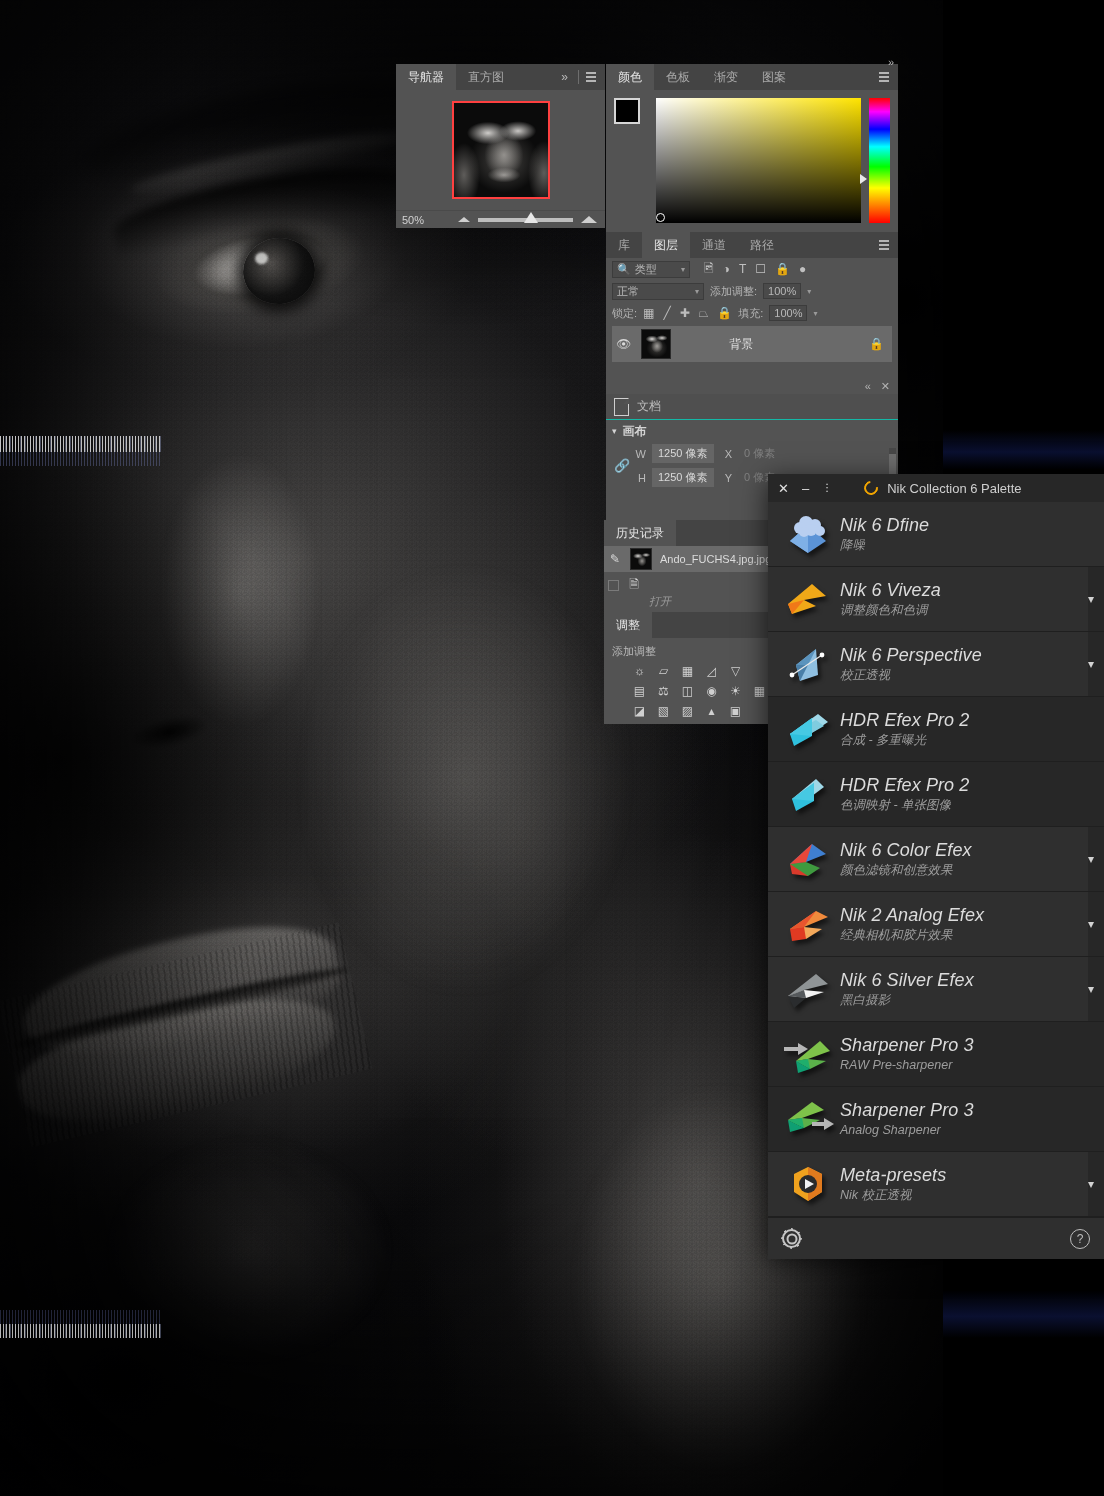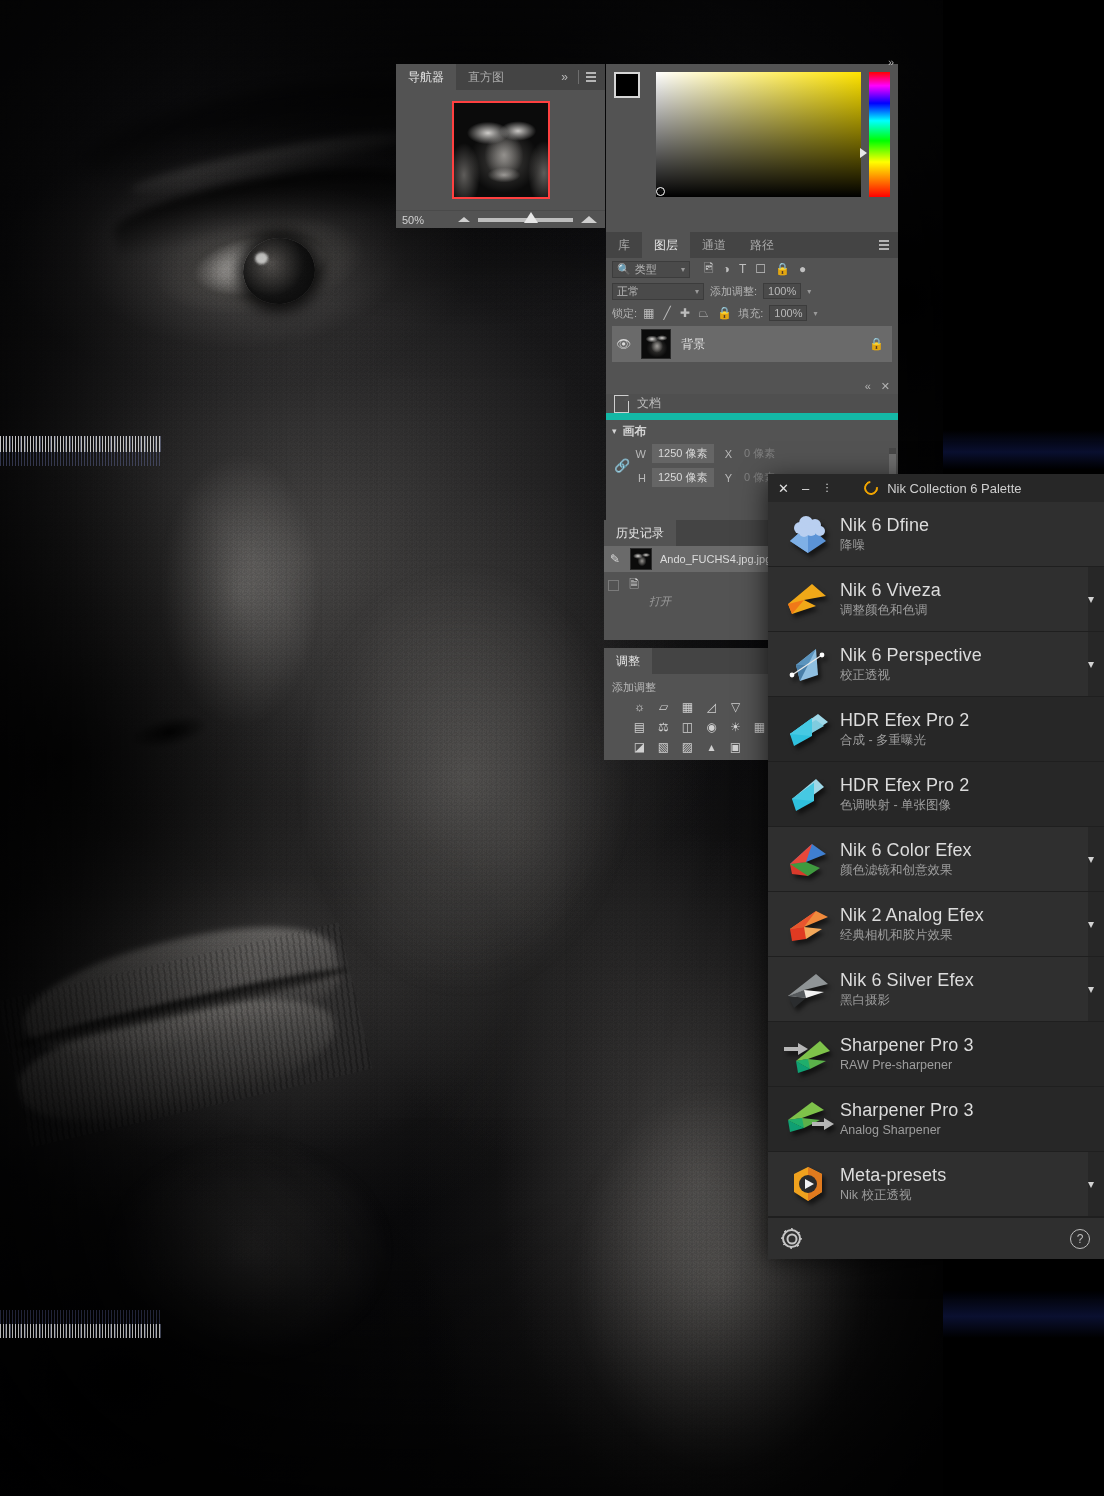--- a/index.html
+++ b/index.html
@@ -150,27 +150,27 @@
   .layer-item{display:flex;align-items:center;height:36px;margin:2px 6px 0 6px;background:#6a6a6a;padding:0 8px;gap:10px;}
   .layer-eye{color:#d8d8d8;font-size:12px;margin-left:-4px;}
   .layer-thumb{width:30px;height:30px;border:1px solid #2b2b2b;overflow:hidden;position:relative;background:#111;}
   .layer-thumb .tface{position:absolute;inset:0;
     background:
       radial-gradient(ellipse 9px 5px at 10px 9px,#dedcd9 0%, rgba(0,0,0,0) 70%),
       radial-gradient(ellipse 8px 4px at 20px 8px,#d6d4d1 0%, rgba(0,0,0,0) 70%),
       radial-gradient(ellipse 8px 9px at 15px 16px, rgba(185,182,178,.8) 0%, rgba(0,0,0,0) 75%),
       radial-gradient(ellipse 13px 12px at 15px 18px, rgba(120,117,113,.5) 0%, rgba(0,0,0,0) 80%),
       #0b0b0b;}
-  .layer-name{font-size:12px;color:#dcdcdc;}
+  .layer-name{font-size:12px;color:#dcdcdc;margin-left:48px;}
   .layer-lock{margin-left:auto;color:#cfcfcf;font-size:12px;}
 
   
   #propspanel{left:606px;top:378px;width:292px;height:142px;}
   .prop-head{height:16px;display:flex;justify-content:flex-end;align-items:center;gap:10px;padding-right:8px;background:#535353;color:#b3b3b3;font-size:11px;}
-  .prop-docrow{display:flex;align-items:center;gap:8px;height:26px;padding-left:8px;background:#4f4f4f;border-bottom:7px solid #14b8a6;}
+  .prop-docrow{display:flex;align-items:center;gap:8px;height:26px;padding-left:8px;background:#4f4f4f;border-bottom:1px solid #14b8a6;}
   .doc-ico{width:15px;height:18px;border:1.5px solid #cfcfcf;position:relative;}
   .doc-ico::after{content:"";position:absolute;right:-1px;top:-1px;border-left:6px solid transparent;border-bottom:6px solid #535353;}
   .prop-sec{display:flex;align-items:center;gap:6px;height:22px;padding-left:6px;color:#d4d4d4;font-size:12px;font-weight:bold;}
   .canvas-grid{display:flex;align-items:center;padding:2px 0 0 8px;gap:8px;}
   .link-ico{width:12px;height:24px;color:#bdbdbd;font-size:13px;display:flex;align-items:center;}
   .wh-col{display:flex;flex-direction:column;gap:5px;}
   .wh-line{display:flex;align-items:center;gap:6px;font-size:11px;color:#b9b9b9;}
   .wh-line .lab{width:12px;text-align:right;}
   .val-box{background:#656565;color:#d9d9d9;padding:2px 6px;font-size:11px;min-width:62px;}
   .val-box.dim{background:transparent;color:#808080;}
@@ -187,36 +187,36 @@
     background:
       radial-gradient(ellipse 7px 4px at 7px 7px,#dedcd9 0%, rgba(0,0,0,0) 70%),
       radial-gradient(ellipse 6px 3px at 15px 6px,#d6d4d1 0%, rgba(0,0,0,0) 70%),
       radial-gradient(ellipse 6px 7px at 11px 12px, rgba(185,182,178,.8) 0%, rgba(0,0,0,0) 75%),
       #0b0b0b;}
   .hist-label{font-size:11px;color:#dcdcdc;}
   .hist-label.it{font-style:italic;color:#9b9b9b;margin-top:33px;}
   .hist-chk{width:11px;height:11px;border:1px solid #7a7a7a;}
 
   
-  #adjpanel{left:604px;top:648px;width:170px;height:112px;}
+  #adjpanel{left:604px;top:612px;width:170px;height:112px;}
   .adj-title{font-size:11px;color:#b8b8b8;padding:6px 0 4px 8px;}
   .adj-rows{display:flex;flex-direction:column;gap:5px;padding-left:28px;}
   .adj-row{display:flex;gap:9px;}
   .adj-ico{width:15px;height:15px;color:#d0d0d0;display:flex;align-items:center;justify-content:center;font-size:12px;line-height:1;}
 
   
   #nik{position:absolute;left:768px;top:474px;width:336px;height:780px;background:#272727;
        box-shadow:0 6px 26px rgba(0,0,0,.7);}
   .nik-title{height:28px;display:flex;align-items:center;background:#272727;color:#cfcfcf;font-size:13px;padding:0 10px;gap:0;}
   .wctl{display:flex;align-items:center;gap:13px;color:#e2e2e2;font-size:13px;}
   .wctl span{cursor:default;line-height:1;}
   .nik-brand{display:flex;align-items:center;gap:9px;margin-left:32px;}
   .nik-logo{width:14px;height:14px;border-radius:50%;border:2.6px solid #f0a400;border-top-color:transparent;transform:rotate(38deg);}
   .nik-list{background:#272727;}
-  .nik-row{display:flex;align-items:center;height:65px;border-bottom:1px solid #1f1f1f;position:relative;padding-left:14px;}
+  .nik-row{display:flex;align-items:center;height:65px;border-bottom:1px solid #1f1f1f;position:relative;padding-left:14px;font-style:italic;}
   .nik-row.alt{background:#2f2f2f;}
   .nik-row .icon{width:54px;height:46px;position:relative;flex:0 0 54px;}
   .nik-text{display:flex;flex-direction:column;justify-content:center;gap:3px;padding-left:4px;}
   .nik-name{font-size:18px;color:#dcdcdc;letter-spacing:.1px;line-height:1.1;}
   .nik-sub{font-size:12.5px;color:#9d9d9d;line-height:1.1;}
   .nik-chev{position:absolute;right:10px;top:50%;transform:translateY(-50%);color:#d2d2d2;font-size:12px;}
   .rowshade{position:absolute;right:0;top:0;width:16px;height:100%;background:#272727;}
   .nik-foot{height:42px;display:flex;align-items:center;justify-content:space-between;padding:0 14px;background:#2f2f2f;border-top:1px solid #1f1f1f;}
   .gear{width:19px;height:19px;border:2px solid #c5c5c5;border-radius:50%;position:relative;}
   .gear::before{content:"";position:absolute;left:50%;top:50%;transform:translate(-50%,-50%);width:7px;height:7px;border:2px solid #c5c5c5;border-radius:50%;}
@@ -286,20 +286,32 @@
         <div class="slider-track">
           <div class="slider-knob"></div>
         </div>
         <div class="tri"></div>
       </div>
     </div>
   </div>
 
   <div class="ps-panel" id="colorpanel">
     <div class="panel-topright">»</div>
+    <div class="tabbar">
+      <div class="tab active">颜色</div>
+      <div class="tab">色板</div>
+      <div class="tab">渐变</div>
+      <div class="tab">图案</div>
+      <div class="tabbar-spacer"></div>
+      <div class="hamb">
+          <i></i>
+          <i></i>
+          <i></i>
+        </div>
+    </div>
     <div class="color-body">
       <div class="swatches">
         <div class="sw-bg"></div>
         <div class="sw-fg"></div>
       </div>
       <div class="colorfield">
         <div class="cf-cursor"></div>
       </div>
       <div class="huebar">
         <div class="hue-marker"></div>

